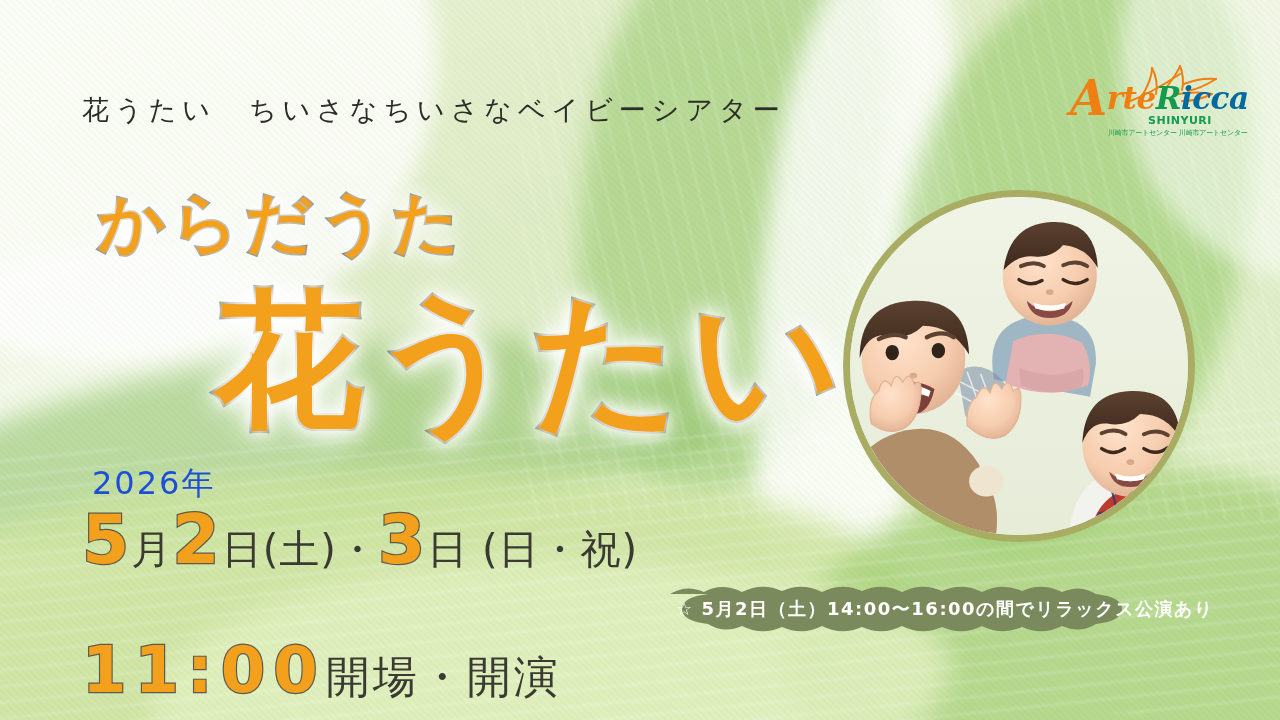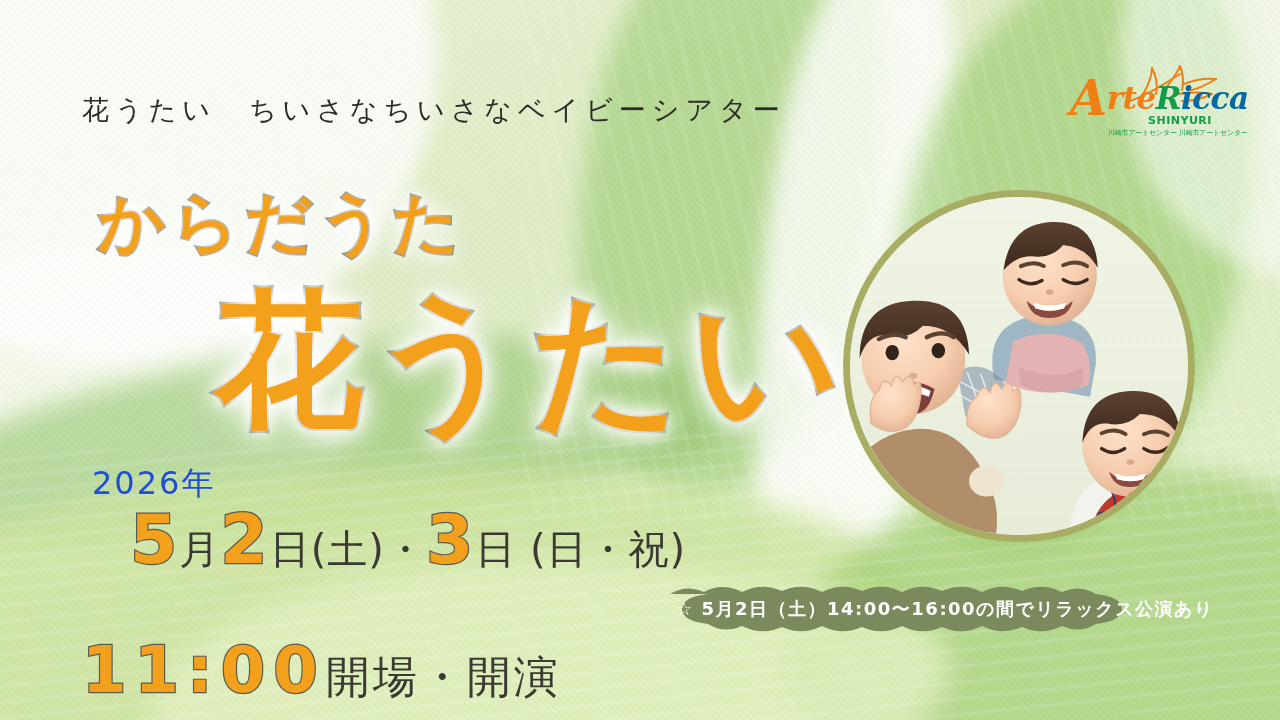--- a/index.html
+++ b/index.html
@@ -265,21 +265,20 @@
     white-space: nowrap;
   }
   #date-line {
     position: absolute;
     left: 82px;
     top: 500px;
     white-space: nowrap;
     color: #3a3a33;
     font-size: 44px;
     letter-spacing: 0px;
-    margin-left: 48px;
   }
   #time-line {
     position: absolute;
     left: 82px;
     top: 585px;
     white-space: nowrap;
     color: #3a3a33;
     font-size: 44px;
     margin-top: 48px;
   }

